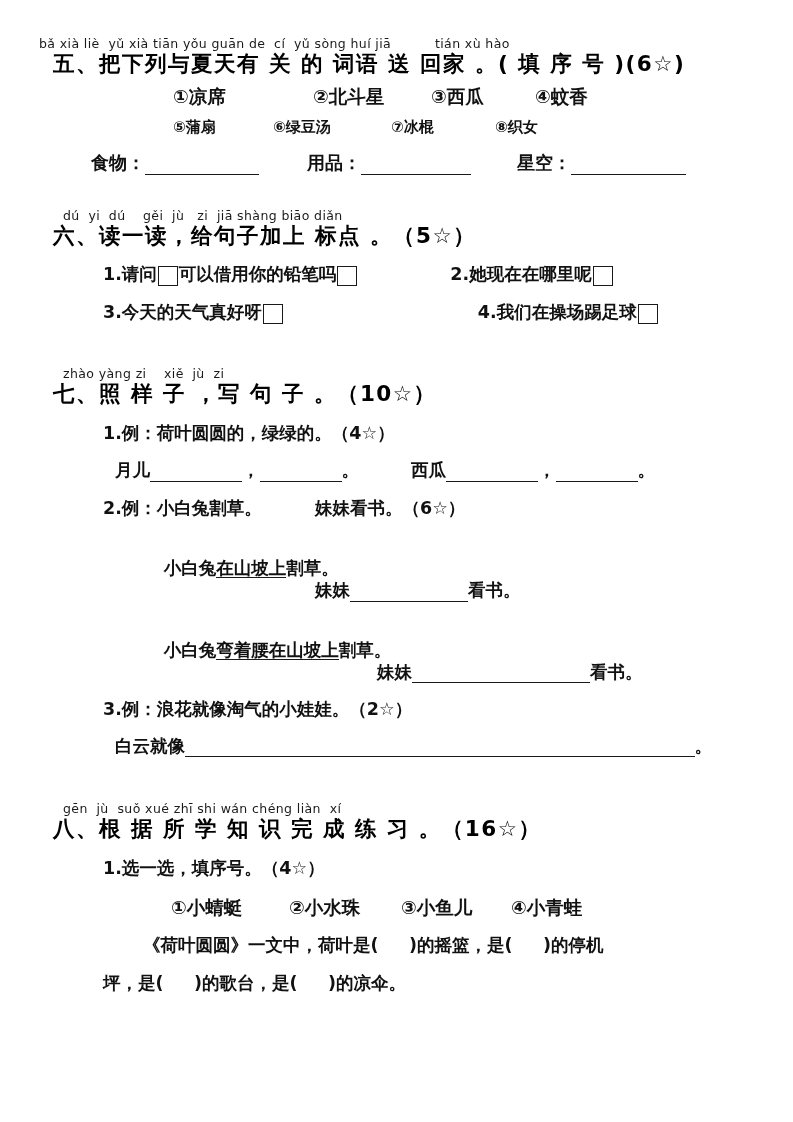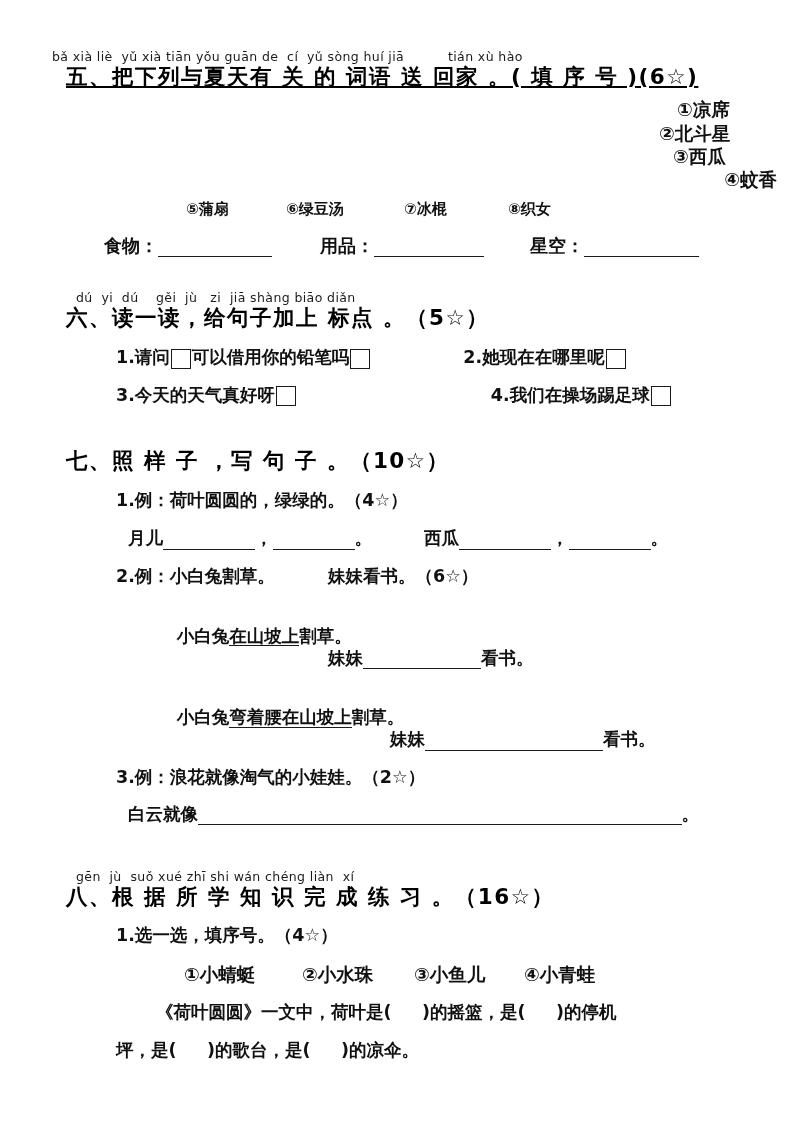--- a/index.html
+++ b/index.html
@@ -14,21 +14,21 @@
     font-family: "Liberation Serif", "DejaVu Serif", serif;
     color: #111111;
     overflow: hidden;
   }
 
   .page {
     position: relative;
     width: 793px;
     height: 1122px;
     box-sizing: border-box;
-    padding: 16px;
+    padding: 3px;
   }
 
   
   .section {
     position: relative;
     margin: 0;
   }
   .sec-pinyin {
     font-family: "DejaVu Sans", sans-serif;
     font-size: 12.5px;
@@ -99,25 +99,25 @@
 </style>
 </head>
 <body>
 
 <div class="page">
 
   <div class="spacer-xl"></div>
 
   <div class="section">
     <div class="sec-pinyin">bǎ xià liè  yǔ xià tiān yǒu guān de  cí  yǔ sòng huí jiā          tián xù hào</div>
-    <div class="sec-title" style="margin-left:50px;text-decoration:underline;">五、把下列与夏天有 关 的 词语 送 回家 。( 填 序 号 )(6☆)</div>
+    <div class="sec-title" style="margin-left:50px;">五、把下列与夏天有 关 的 词语 送 回家 。( 填 序 号 )(6☆)</div>
 
     <div class="spacer-sm"></div>
 
-    <div class="row cjk" style="padding-left:170px;font-size:18.5px;flex-direction:column;">
+    <div class="row cjk" style="padding-left:170px;font-size:18.5px;">
       <span style="display:inline-block;width:100px;">①凉席</span>
       <span style="display:inline-block;width:118px;margin-left:40px;">②北斗星</span>
       <span style="display:inline-block;width:104px;">③西瓜</span>
       <span style="display:inline-block;">④蚊香</span>
     </div>
 
     <div class="spacer-sm"></div>
 
     <div class="row cjk" style="padding-left:170px;font-size:15px;">
       <span style="display:inline-block;width:100px;">⑤蒲扇</span>
@@ -170,20 +170,21 @@
       <span class="cjk">4.</span>
       <span class="cjk">我们在操场踢足球</span>
       <span class="pbox"></span>
     </div>
   </div>
 
   <div class="spacer-xl"></div>
   <div class="spacer-sm"></div>
 
   <div class="section">
+    <div class="sec-pinyin" style="margin-left:60px;">zhào yàng zi    xiě  jù  zi</div>
     <div class="sec-title" style="margin-left:50px;">七、照 样 子 ，写 句 子 。（10☆）</div>
 
     <div class="spacer-md"></div>
 
     <div class="row cjk" style="padding-left:100px;">1.例：荷叶圆圆的，绿绿的。（4☆）</div>
 
     <div class="spacer-md"></div>
 
     <div class="row cjk" style="padding-left:112px;">
       <span>月儿</span>

